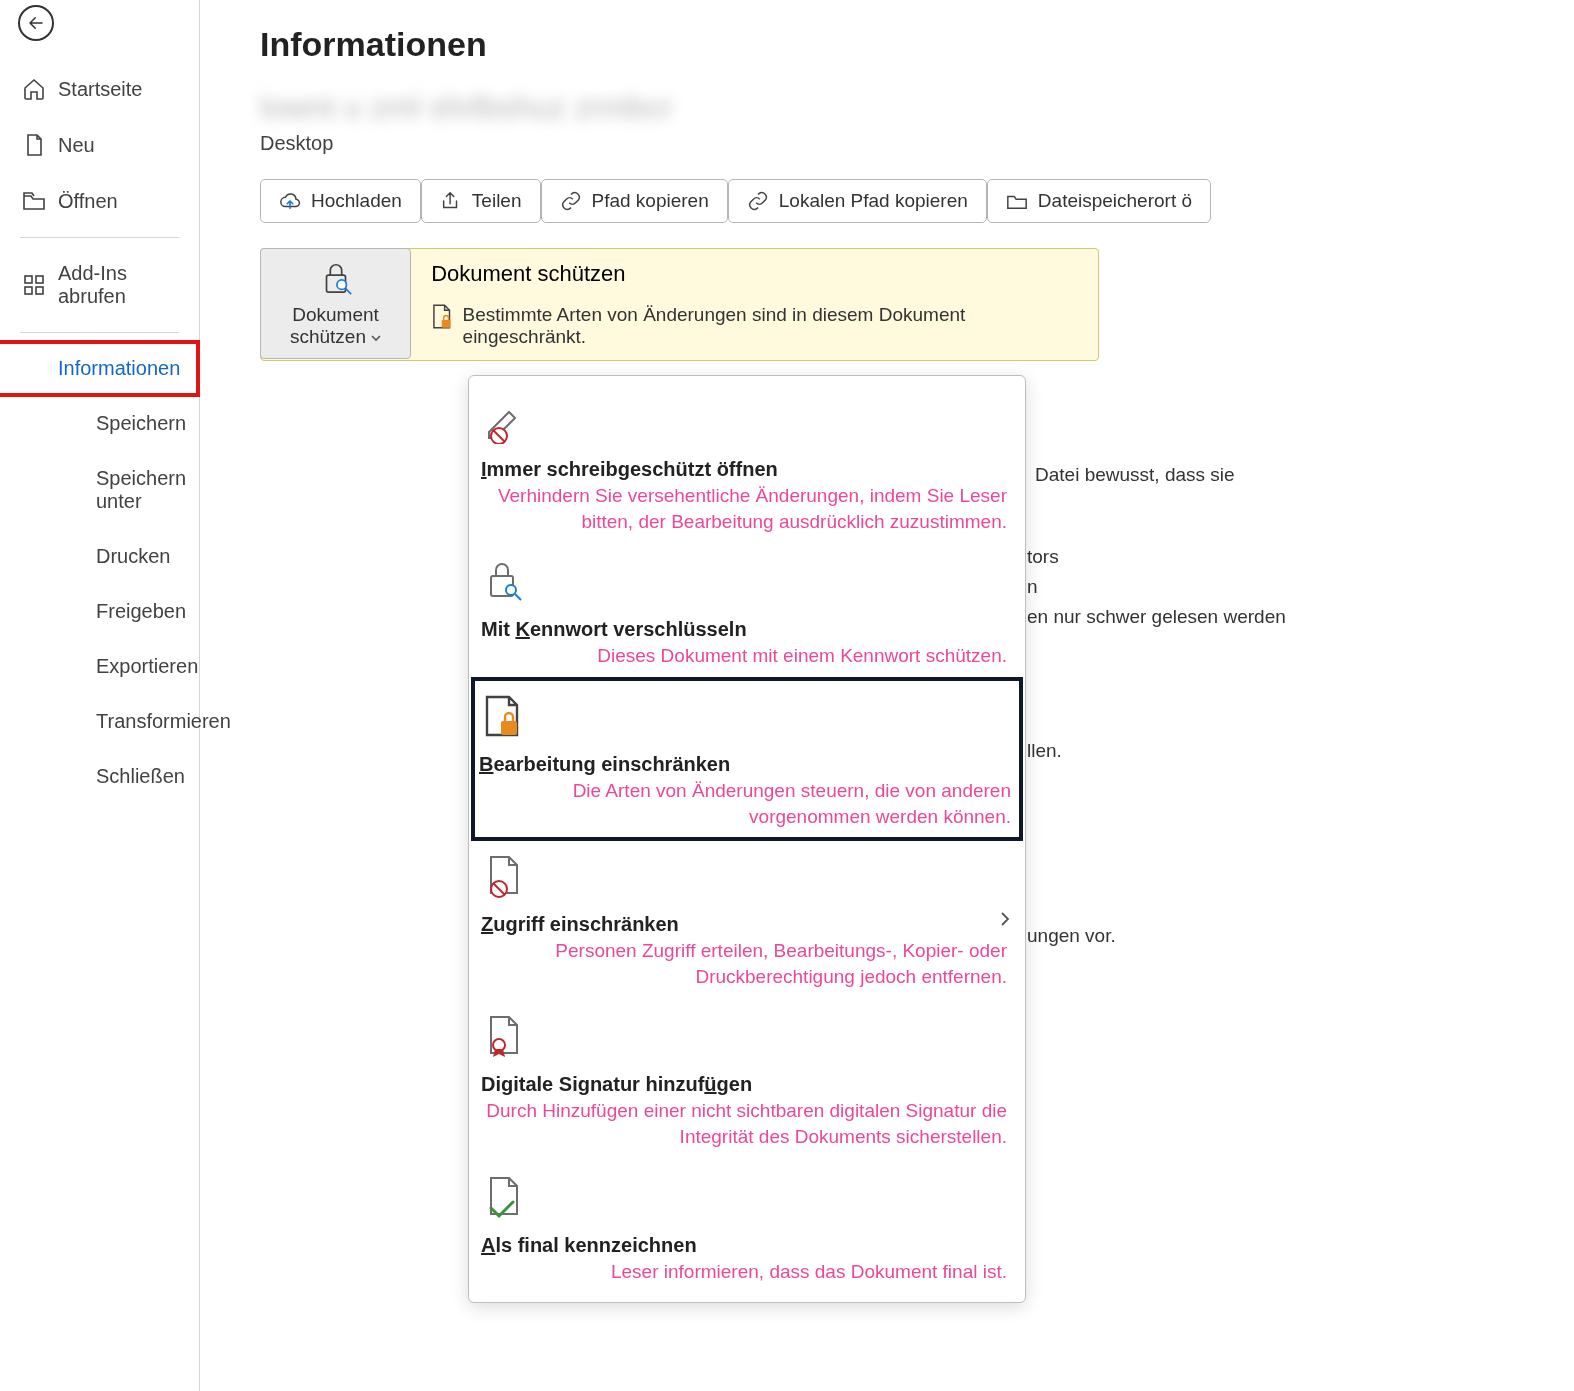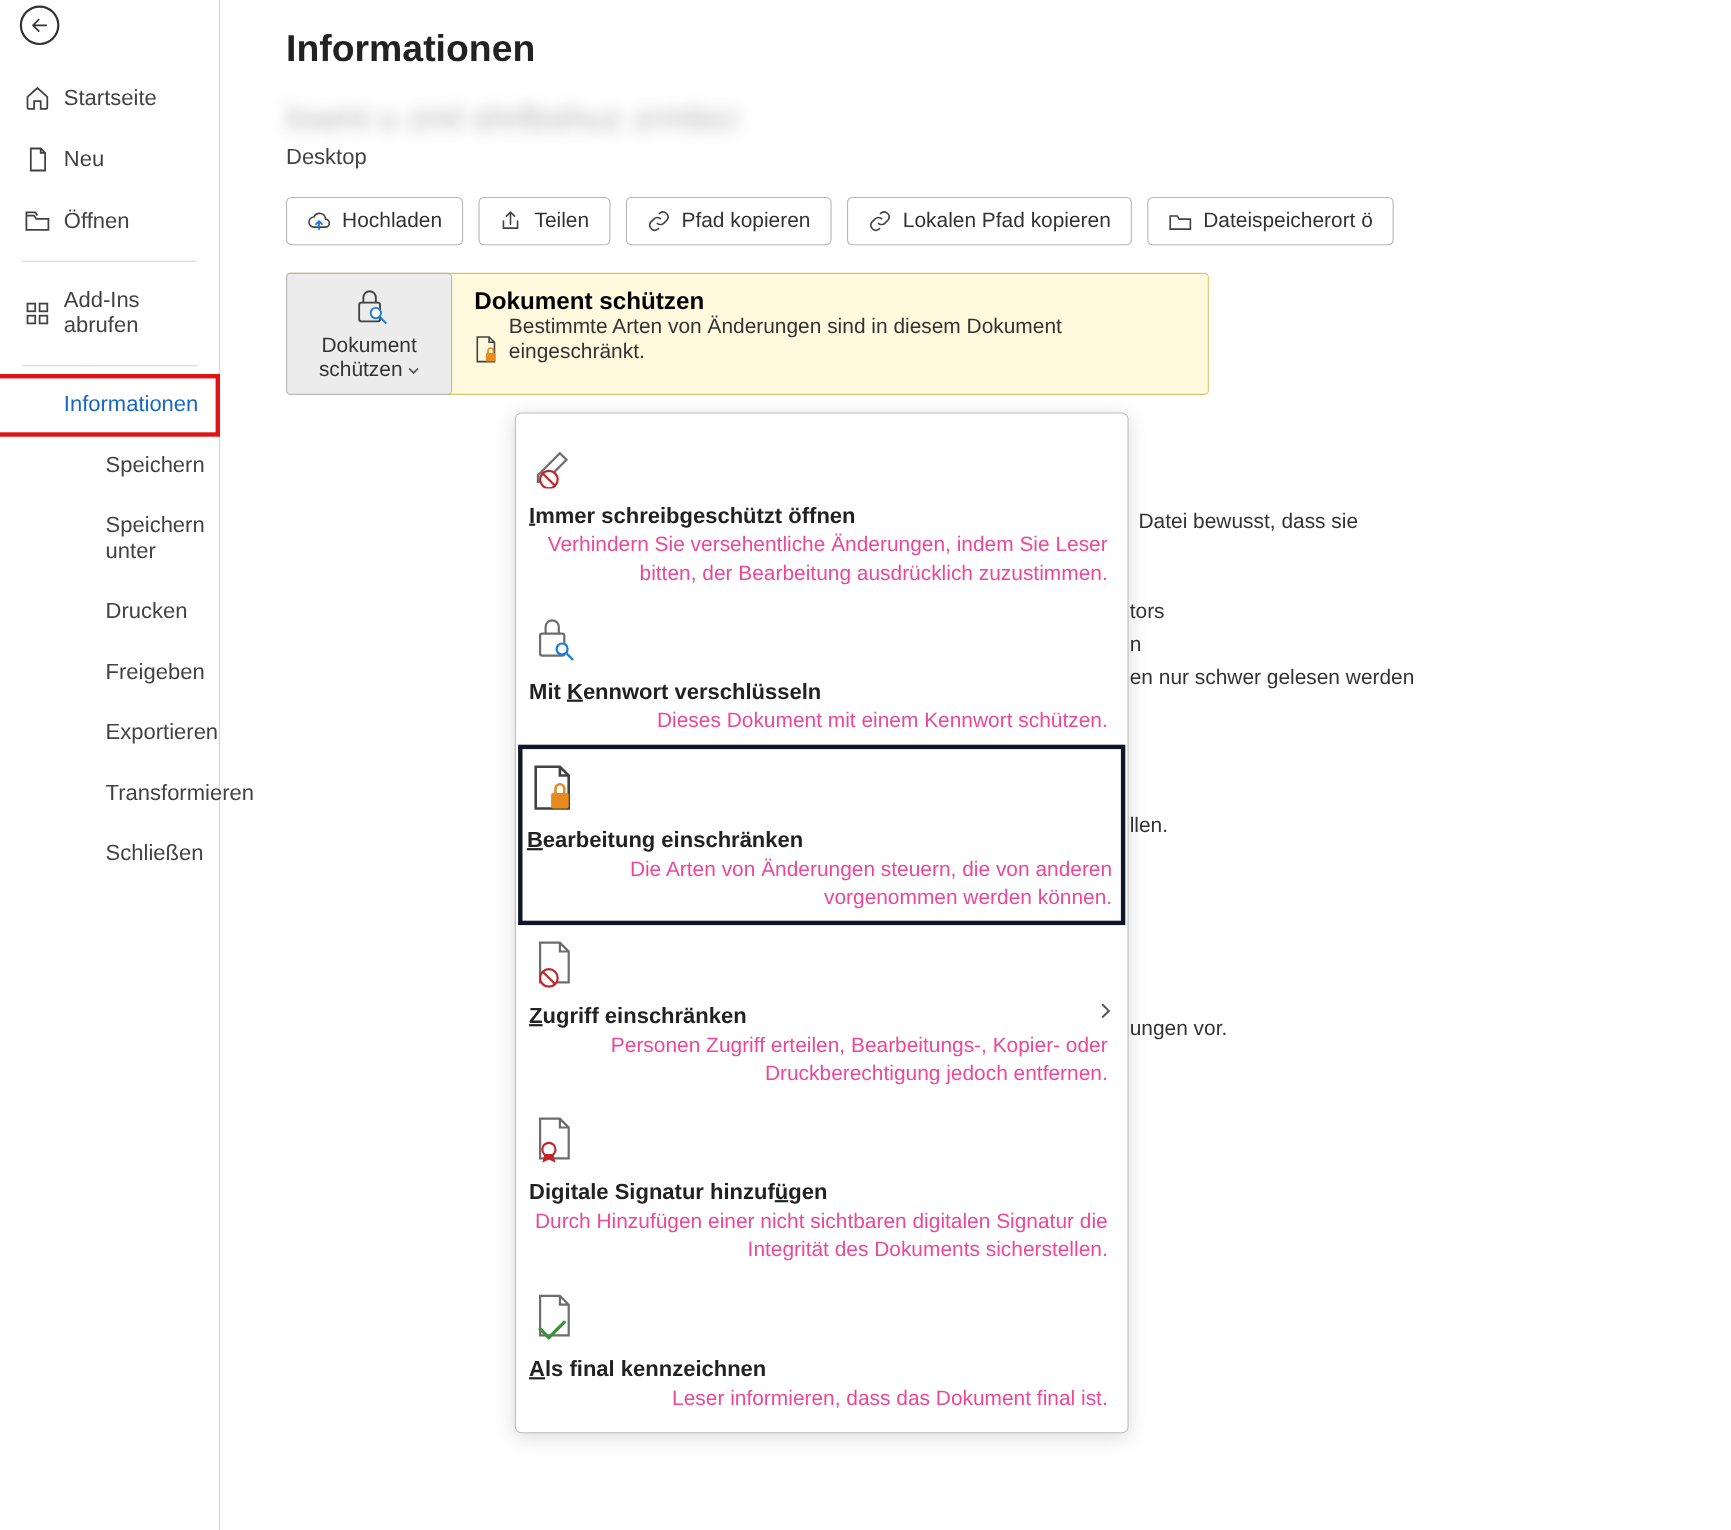--- a/index.html
+++ b/index.html
@@ -10,29 +10,29 @@
 .nav-item { display:flex; align-items:center; padding:16px 0 16px 22px; font-size:20px; color:#424242; cursor:pointer; }
 .nav-item .icon { width:24px; height:24px; margin-right:12px; display:flex; align-items:center; justify-content:center; }
 .nav-divider { border-top:1px solid #d6d6d6; margin:8px 20px; }
 .nav-item.active { color:#1467c4; border-left:3px solid #1467c4; margin-left:-3px; }
 .nav-item.highlighted { outline: 4px solid #e11414; outline-offset:-3px; }
 .nav-sub { padding-left: 58px; margin-left: 38px; }
 .main { flex:1; padding:25px 0 0 60px; position:relative; }
 .page-title { font-size:34px; font-weight:600; color:#222; margin-bottom:25px; }
 .doc-title { font-size:32px; color:#b5b5b5; filter: blur(7px); margin-bottom:6px; }
 .doc-path { font-size:20px; color:#424242; margin-bottom:24px; }
-.button-row { display:flex; gap:14px; margin-bottom:25px; }
+.button-row { display:flex; gap:0; margin-bottom:25px; }
 .btn { display:flex; align-items:center; gap:10px; border:1px solid #b6b6b6; border-radius:5px; padding:10px 18px; font-size:19px; color:#333; background:#fff; cursor:pointer; }
 .btn .bico { width:22px; height:22px; }
 .protect-panel { display:flex; border:1px solid #d4c96a; background:#fff9dd; border-radius:4px; width:839px; }
 .protect-btn { width:155px; height:111px; border:1px solid #b6b6b6; border-radius:4px; background:#ececec; display:flex; flex-direction:column; align-items:center; justify-content:center; font-size:19px; color:#333; cursor:pointer; margin:-1px 0 -1px -1px; }
 .protect-btn .picon { width:38px; height:36px; margin-bottom:8px; }
 .protect-body { padding:12px 20px; }
-.protect-body h2 { font-size:22px; font-weight:700; margin-bottom:0; }
-.protect-msg { display:flex; align-items:flex-end; gap:10px; font-size:19px; color:#333; }
+.protect-body h2 { font-size:22px; font-weight:400; margin-bottom:17px; }
+.protect-msg { display:flex; align-items:flex-start; gap:10px; font-size:19px; color:#333; }
 .dropdown { position:absolute; top:375px; left:268px; width:558px; background:#fff; border:1px solid #bdbdbd; border-radius:6px; box-shadow:0 4px 18px rgba(0,0,0,.14); padding:8px 0; }
 .dd-item { display:flex; padding:10px 18px 10px 12px; gap:14px; cursor:pointer; position:relative;flex-direction:column; }
 .dd-item.highlighted { border:4px solid #0f172a; margin: -2px 2px; padding:8px 8px 8px 4px; }
 .dd-icon { width:46px; height:46px; flex-shrink:0; margin-top:4px; }
 .dd-text { flex:1; }
 .dd-title { font-size:20px; font-weight:600; color:#222; margin-bottom:2px; }
 .dd-desc { font-size:19px; color:#ec4899; line-height:1.35;text-align:right; }
 .dd-chevron { position:absolute; right:14px; top:50%; transform:translateY(-50%); }
 .accesskey { text-decoration: underline; }
 .bg-text { position:absolute; font-size:19px; color:#333; white-space:nowrap; }

